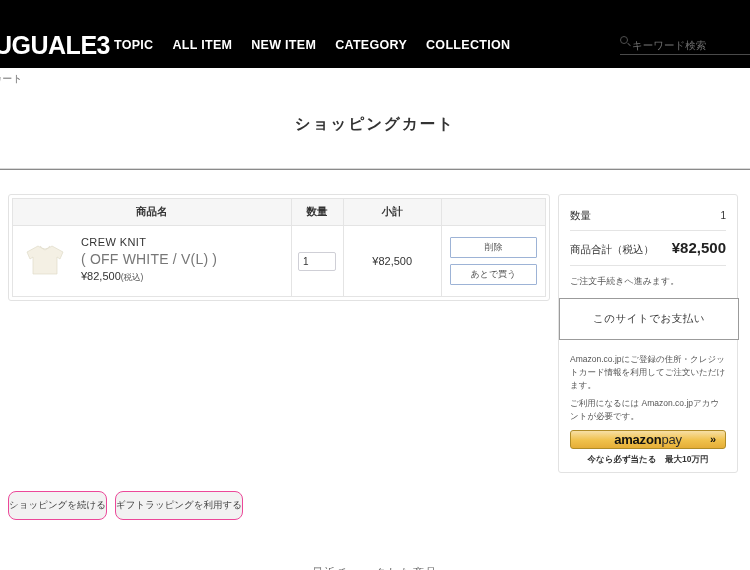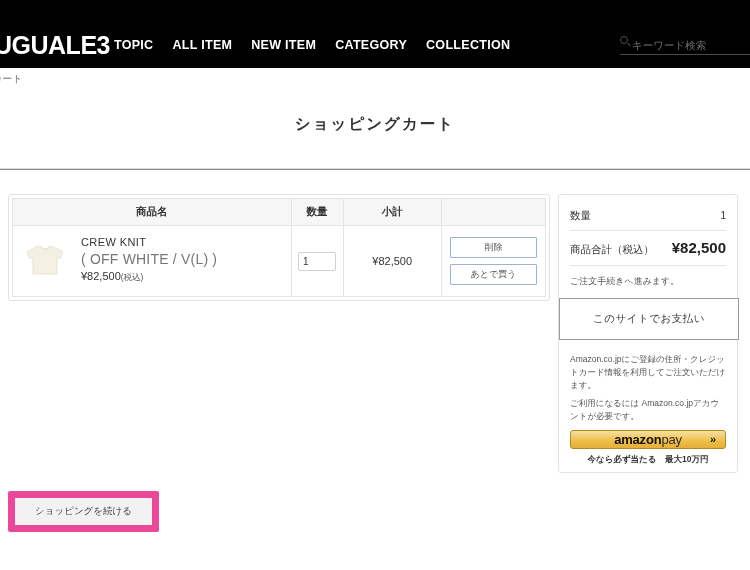--- a/index.html
+++ b/index.html
@@ -294,27 +294,27 @@
   }
 
   
   .bottom-btns {
     display: flex;
     gap: 8px;
     padding: 18px 8px 0 8px;
   }
   .ghost-btn {
     background: #f2f2f2;
-    border: 7px solid #ec4899;
+    border: 1px solid #ec4899;
     color: #444;
     font-size: 9.5px;
-    padding: 7px 20px;
+    padding: 7px 0;
     cursor: pointer;
     font-family: "Liberation Sans", sans-serif;
-    border-radius: 2px;
+    border-radius: 8px;
   }
 
   
   .recent-title {
     text-align: center;
     font-size: 11px;
     color: #666;
     letter-spacing: 1.4px;
     padding-top: 45px;
   }
@@ -413,15 +413,16 @@
           <span class="amazon-chevron">»</span>
         </div>
         <div class="amazon-promo">今なら必ず当たる　最大10万円</div>
       </div>
     </div>
   </div>
 </div>
 
 <div class="bottom-btns">
   <button class="ghost-btn">ショッピングを続ける</button>
+  <button class="ghost-btn">ギフトラッピングを利用する</button>
 </div>
 
 <div class="recent-title">最近チェックした商品</div>
 
 </body></html>

